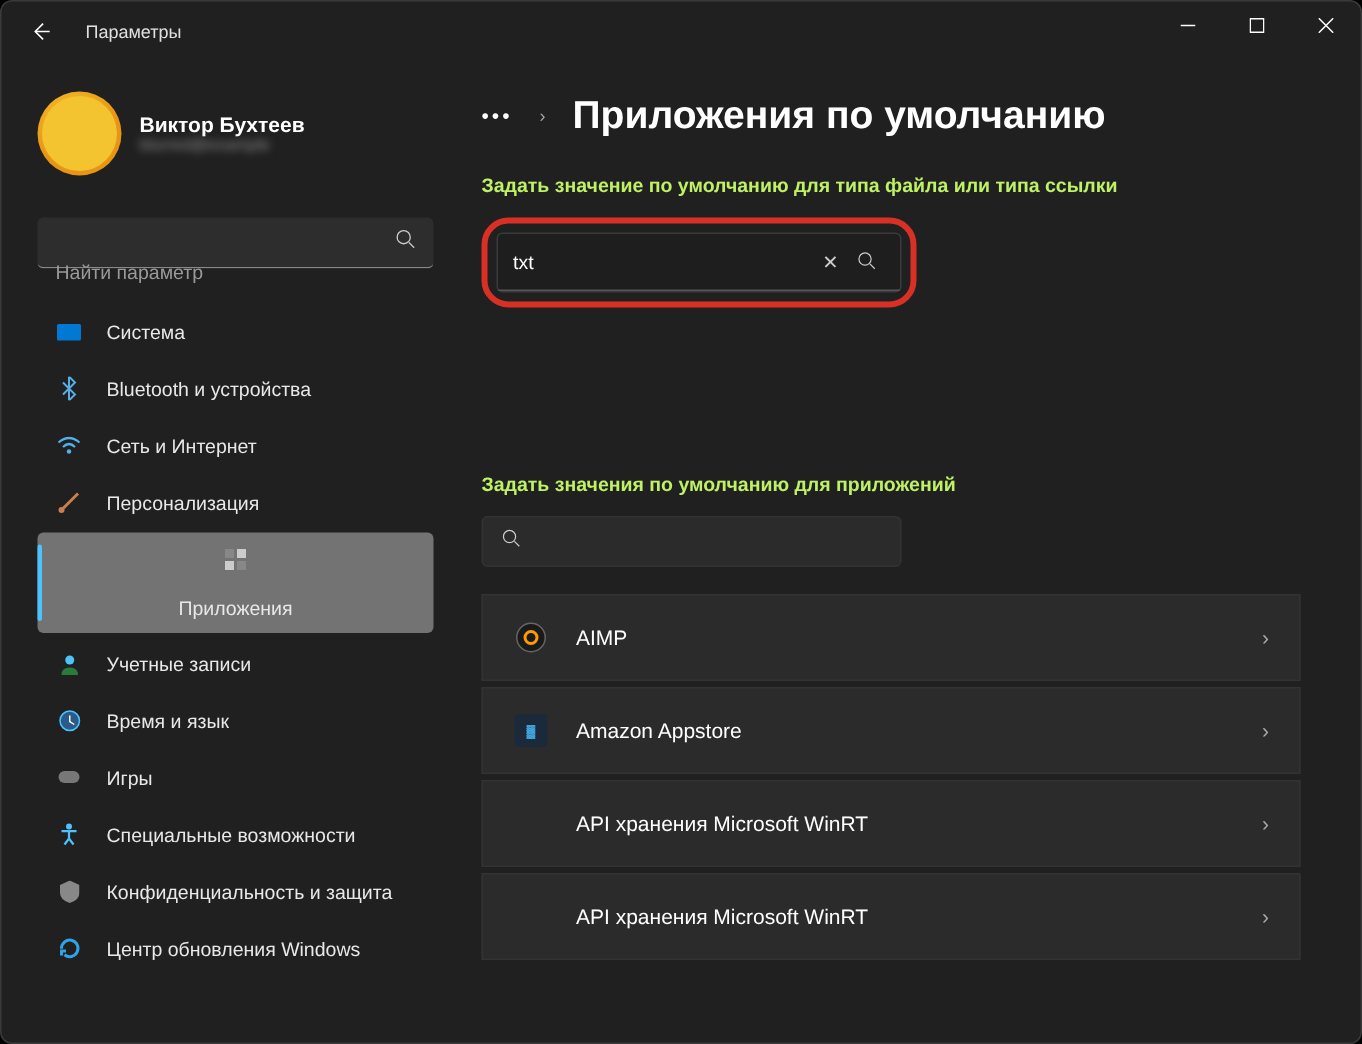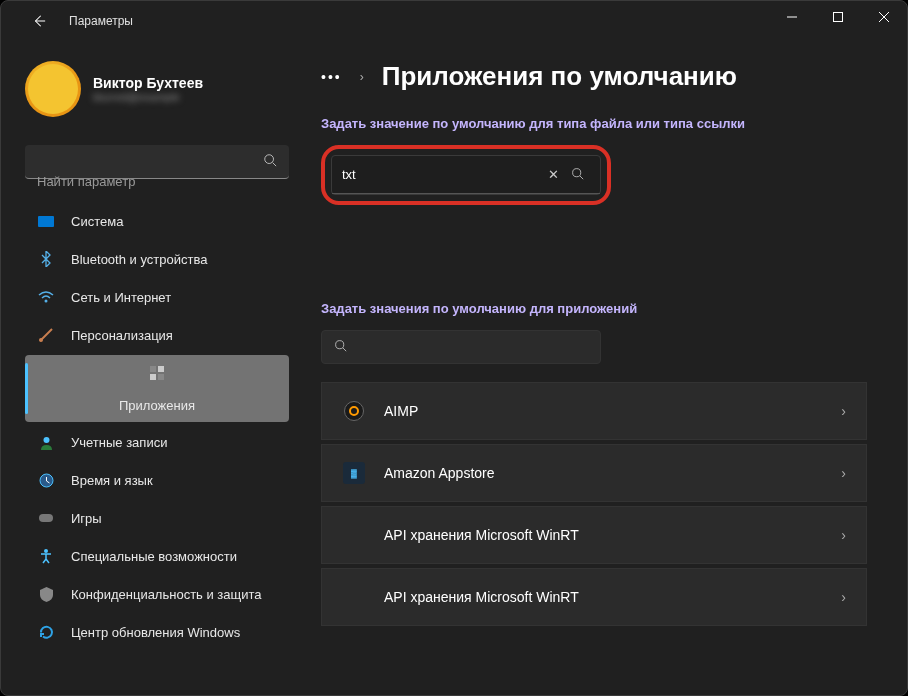--- a/index.html
+++ b/index.html
@@ -1,18 +1,18 @@
 <!DOCTYPE html>
 <html><head>
 <meta charset="utf-8">
 <style>
 * { margin: 0; padding: 0; box-sizing: border-box; font-family: 'Segoe UI', sans-serif; }
 body { background: #000; display: flex; justify-content: center; align-items: center; min-height: 100vh; }
 .window { width: 908px; height: 696px; background: #202020; border: 1px solid #3a3a3a; border-radius: 8px; overflow: hidden; position: relative; }
-.titlebar { height: 40px; display: flex; align-items: center; padding: 0 28px; }
+.titlebar { height: 40px; display: flex; align-items: center; padding: 0 16px; }
 .titlebar-left { display: flex; align-items: center; gap: 20px; }
 .back-btn { width: 20px; height: 20px; display: flex; align-items: center; justify-content: center; color: #fff; cursor: pointer; }
 .title { color: #e0e0e0; font-size: 12px; }
 .titlebar-ctrl { position: absolute; top: 0; right: 0; display: flex; }
 .ctrl-btn { width: 46px; height: 32px; display: flex; align-items: center; justify-content: center; color: #fff; cursor: pointer; }
 .content { display: flex; height: calc(100% - 40px); }
 .sidebar { width: 300px; padding: 20px 12px 0 24px; }
 .profile { display: flex; align-items: center; gap: 12px; margin-bottom: 28px; }
 .avatar { width: 56px; height: 56px; border-radius: 50%; background: radial-gradient(circle at 40% 30%, #f4c430 0%, #e89514 60%); display: flex; align-items: center; justify-content: center; overflow: hidden; }
 .avatar-inner { width: 50px; height: 50px; background: #f4c430; border-radius: 50%; position: relative; }
@@ -24,22 +24,22 @@
 .nav-list { list-style: none; }
 .nav-item { display: flex; align-items: center; gap: 16px; padding: 9px 12px; border-radius: 4px; cursor: pointer; color: #e8e8e8; font-size: 13px; margin-bottom: 2px; }
 .nav-item.active { background: #737373; position: relative; flex-direction: column; }
 .nav-item.active::before { content: ''; position: absolute; left: 0; top: 8px; bottom: 8px; width: 3px; background: #4cc2ff; border-radius: 2px; }
 .nav-icon { width: 18px; height: 18px; display: flex; align-items: center; justify-content: center; font-size: 14px; }
 .main { flex: 1; padding: 20px 40px 0 20px; overflow-y: auto; }
 .breadcrumb { display: flex; align-items: center; gap: 18px; margin-bottom: 24px; }
 .breadcrumb-dots { color: #fff; font-size: 14px; letter-spacing: 2px; cursor: pointer; }
 .breadcrumb-sep { color: #aaa; font-size: 12px; }
 .page-title { color: #fff; font-size: 26px; font-weight: 600; }
-.section-label { color: #c4b5fd; font-size: 13px; font-weight: 600; margin-bottom: 14px; margin-top: 10px; }
-.highlight-box { border: 4px solid #d93025; border-radius: 18px; padding: 6px; margin-bottom: 12px; width: 290px; }
+.section-label { color: #bef264; font-size: 13px; font-weight: 600; margin-bottom: 14px; margin-top: 10px; }
+.highlight-box { border: 4px solid #d93025; border-radius: 18px; padding: 6px; margin-bottom: 26px; width: 290px; }
 .filetype-search { background: #1e1e1e; border: 1px solid #3a3a3a; border-radius: 4px; }
 .ft-input-row { display: flex; align-items: center; height: 38px; padding: 0 10px; border-bottom: 1px solid #555; }
 .ft-input-row input { flex: 1; background: none; border: none; color: #fff; font-size: 13px; outline: none; }
 .ft-input-row input::placeholder { color: #888; }
 .ft-icon { color: #ccc; padding: 0 6px; cursor: pointer; font-size: 13px; }
 .ft-suggestion { padding: 10px 12px; color: #e0e0e0; font-size: 13px; cursor: pointer; }
 .default-card { background: #2b2b2b; border: 1px solid #333; border-radius: 4px; padding: 16px; display: flex; justify-content: space-between; align-items: center; margin-bottom: 30px; margin-top: -10px; position: relative; z-index: -1; height: 64px; }
 .default-card-text { color: #555; font-size: 13px; }
 .open-icon { color: #ccc; font-size: 14px; }
 .app-search { background: #2b2b2b; border: 1px solid #333; border-radius: 4px; height: 34px; display: flex; align-items: center; padding: 0 12px; width: 280px; margin-bottom: 18px; }

